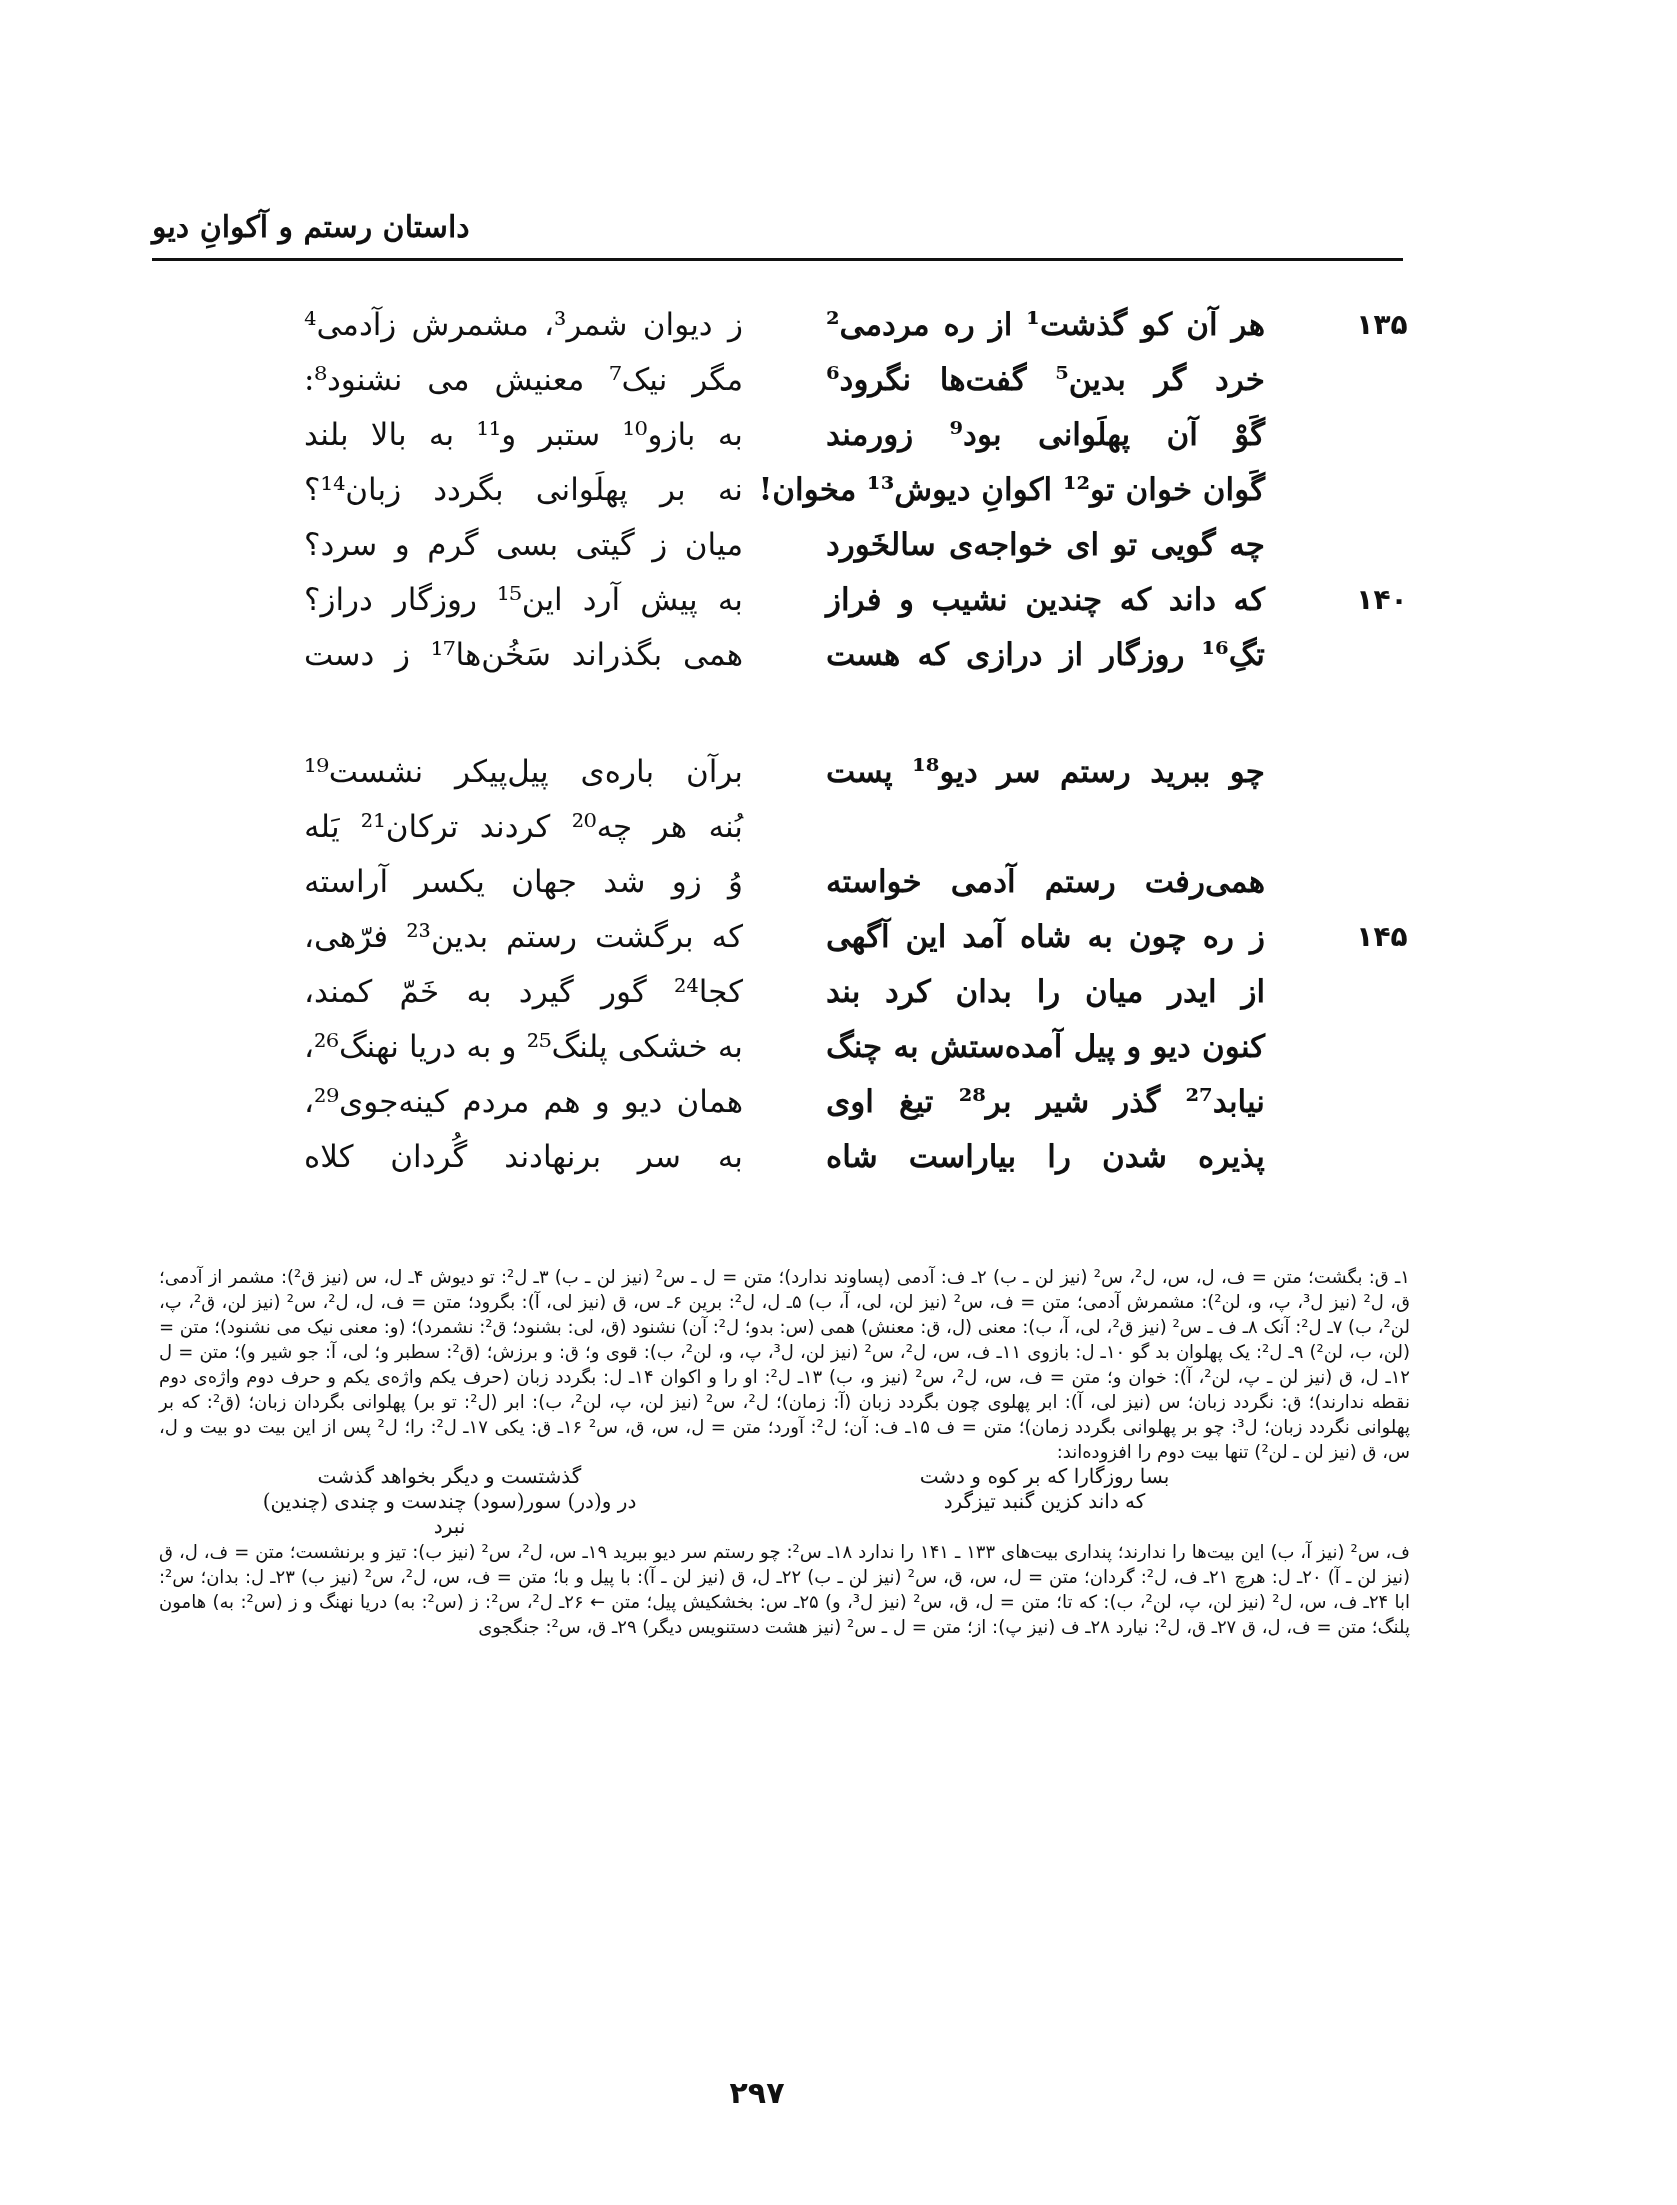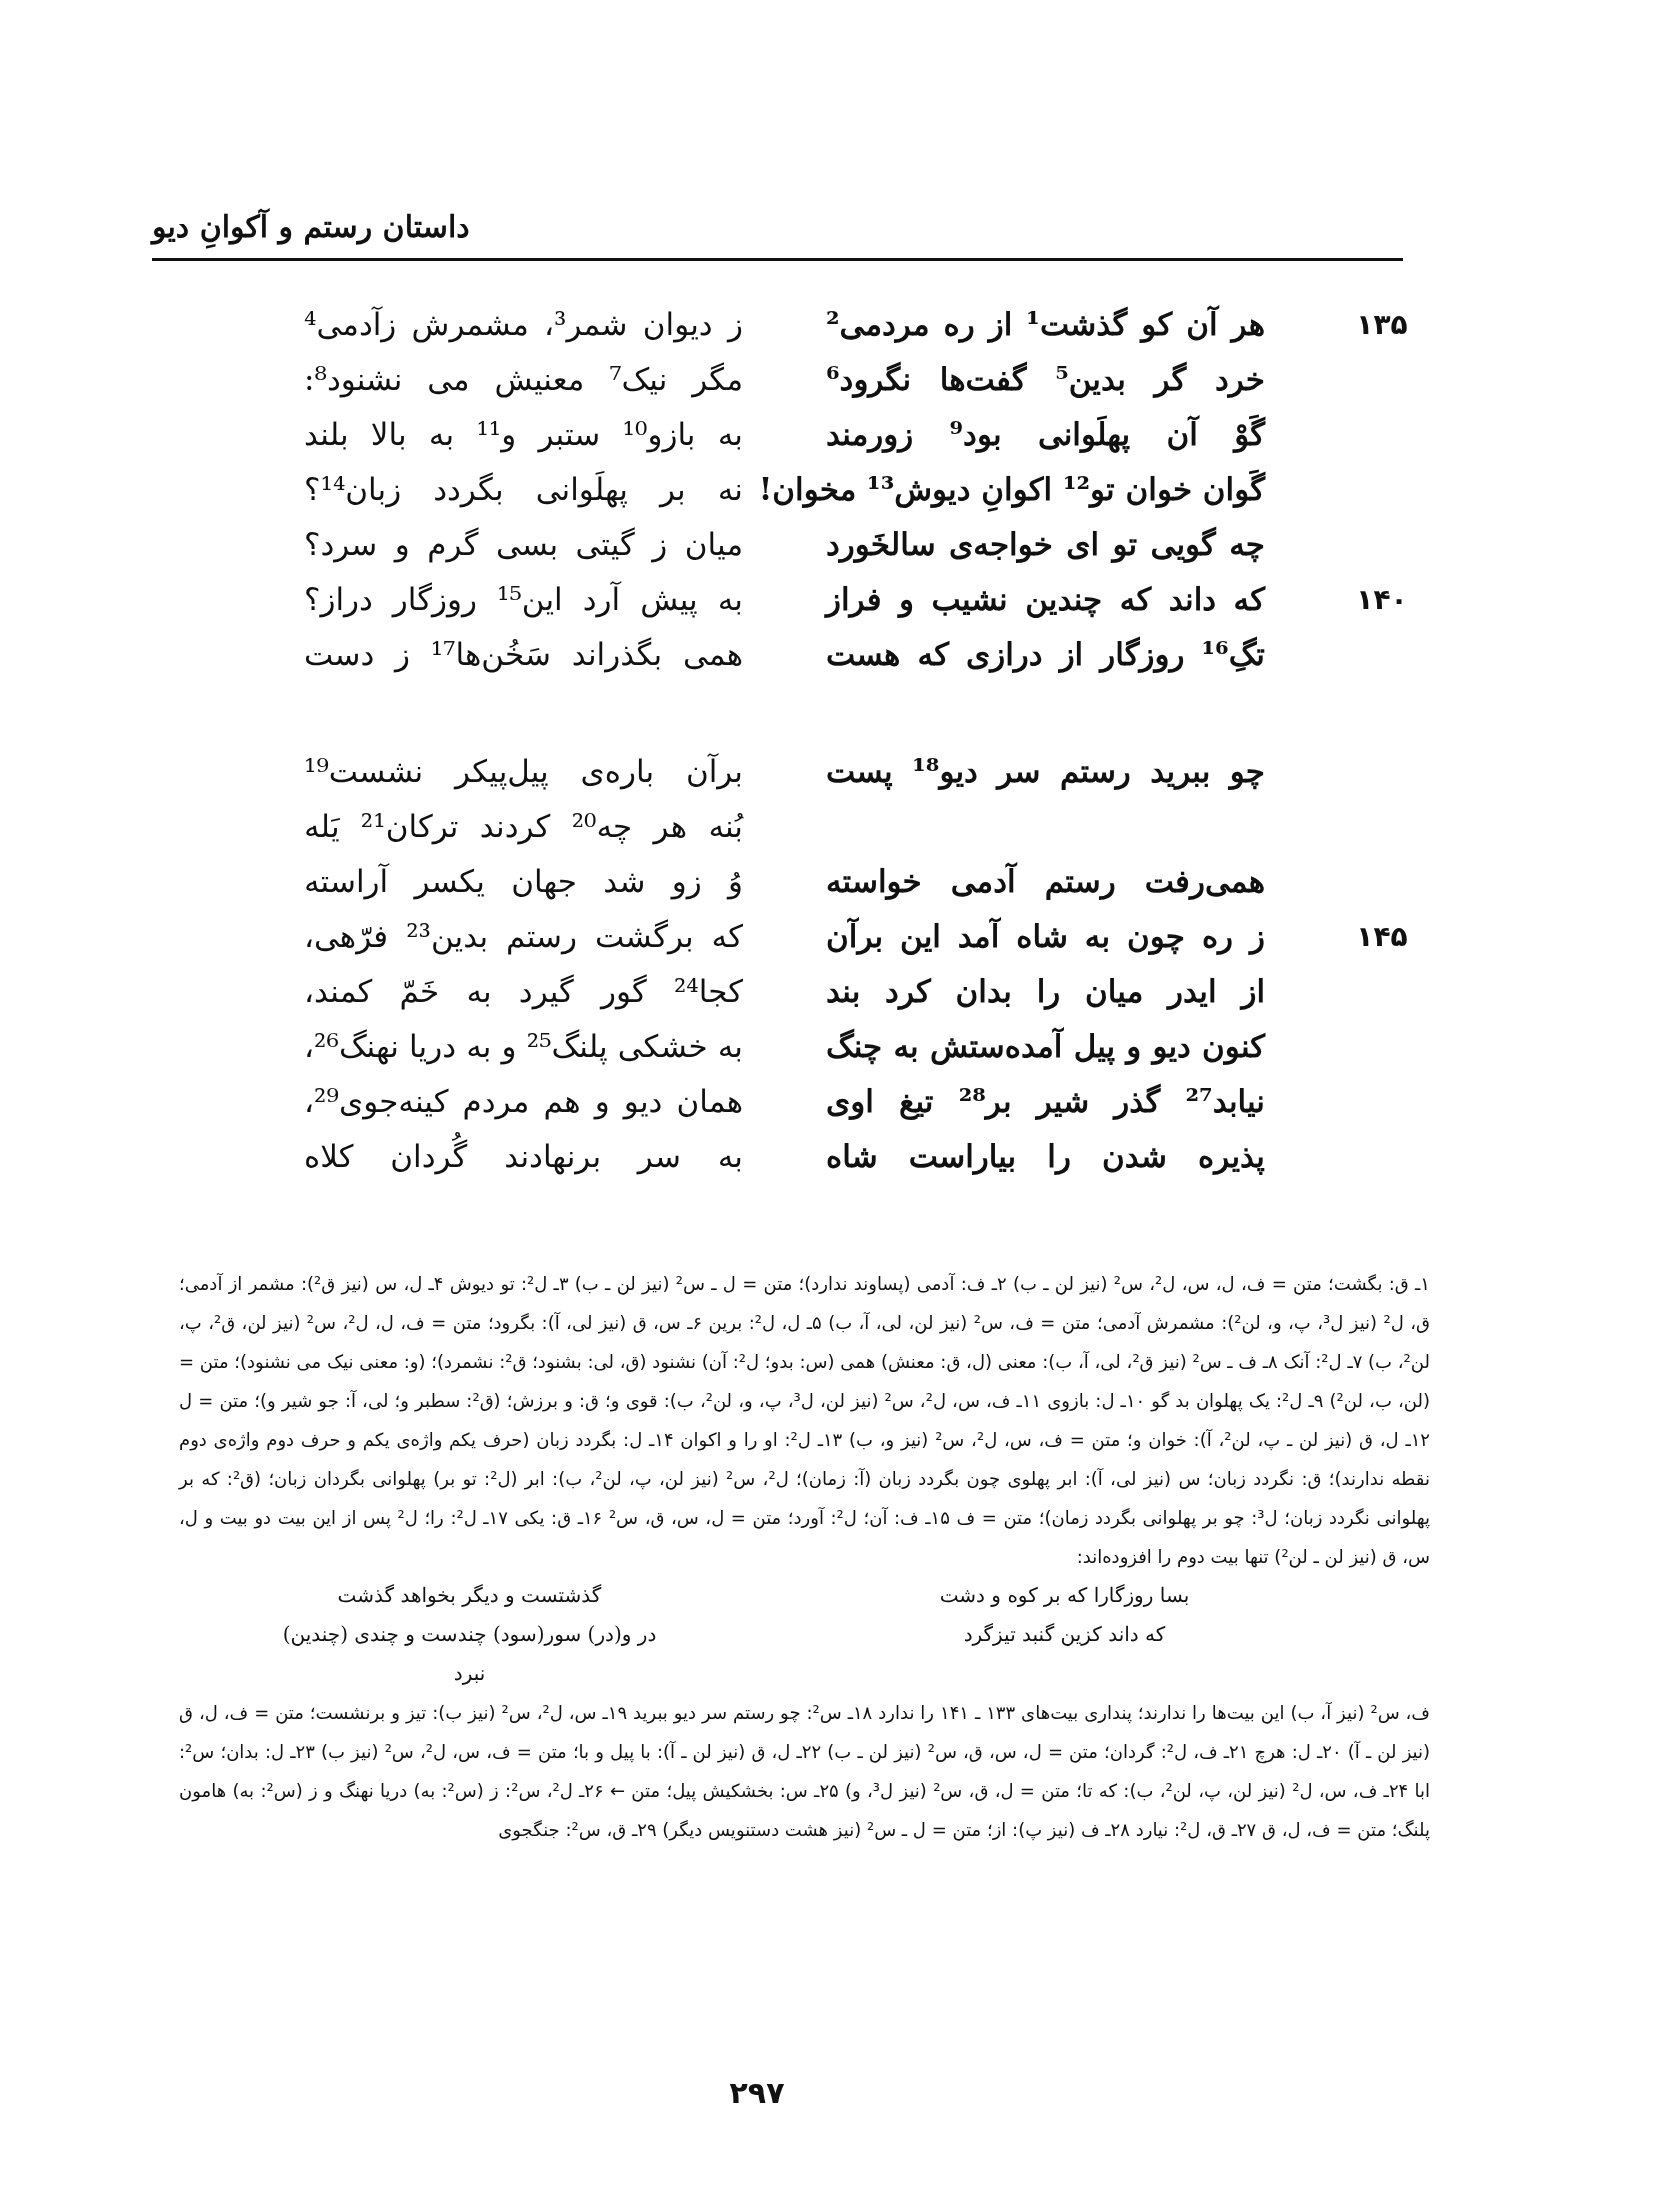--- a/index.html
+++ b/index.html
@@ -74,26 +74,26 @@
       text-align-last: justify;
       direction: rtl;
       line-height: 55px;
     }
     .hemistich.first { right: 154px; width: 439px; font-weight: bold; }
     .hemistich.second { right: 676px; width: 439px; }
 
     .footnotes {
       position: absolute;
       top: 1264px;
-      left: 179px;
+      left: 159px;
       width: 1251px;
       direction: rtl;
       font-family: "DejaVu Sans", sans-serif;
       font-size: 18px;
-      line-height: 39px;
+      line-height: 25px;
       text-align: justify;
     }
     .fn-para {
       margin: 0;
       text-align: justify;
     }
     .fn-verse {
       display: flex;
       flex-direction: column;
       margin: 0;
@@ -176,21 +176,21 @@
     <span class="line-no"></span>
     <span class="hemistich second">بُنه هر چه²⁰ کردند ترکان²¹ یَله</span>
   </div>
   <div class="couplet">
     <span class="line-no"></span>
     <span class="hemistich first">همی‌رفت رستم آدمی خواسته</span>
     <span class="hemistich second">وُ زو شد جهان یکسر آراسته</span>
   </div>
   <div class="couplet">
     <span class="line-no">۱۴۵</span>
-    <span class="hemistich first">ز ره چون به شاه آمد این برآن</span>
+    <span class="hemistich first">ز ره چون به شاه آمد این آگهی</span>
     <span class="hemistich second">که برگشت رستم بدین²³ فرّهی،</span>
   </div>
   <div class="couplet">
     <span class="line-no"></span>
     <span class="hemistich first">از ایدر میان را بدان کرد بند</span>
     <span class="hemistich second">کجا²⁴ گور گیرد به خَمّ کمند،</span>
   </div>
   <div class="couplet">
     <span class="line-no"></span>
     <span class="hemistich first">کنون دیو و پیل آمده‌ستش به چنگ</span>

